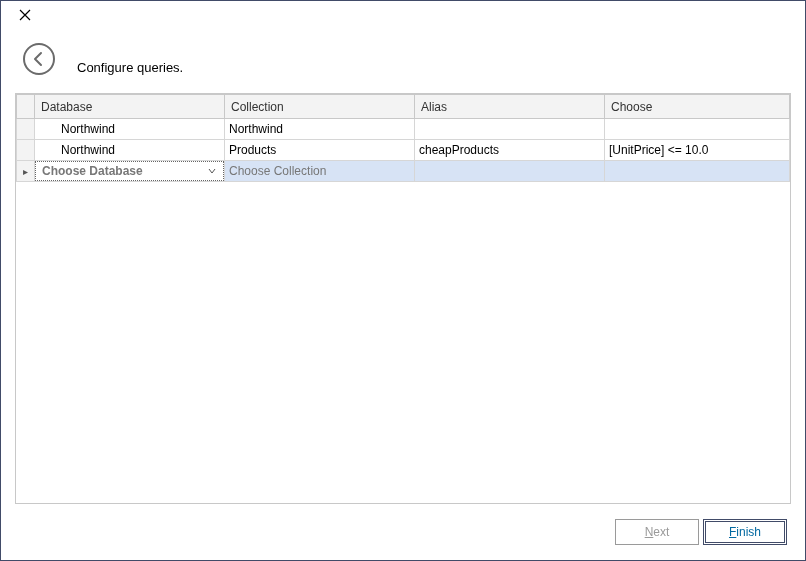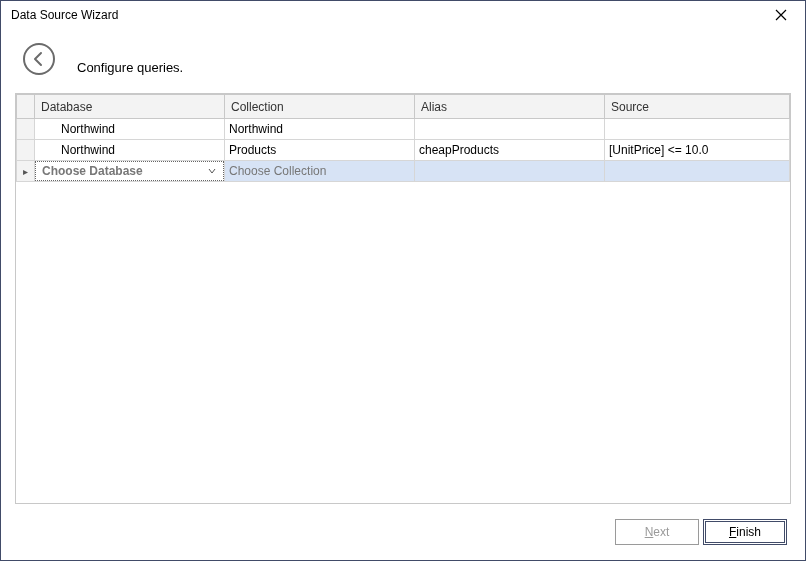--- a/index.html
+++ b/index.html
@@ -148,31 +148,30 @@
     cursor:pointer;
   }
   .btn.disabled {
     color:#9a9a9a;
     cursor: default;
   }
   .btn.primary {
     border: 1px solid #414b68;
     outline: 1px solid #414b68;
     outline-offset: -3px;
-    color:#000000;
+    color:#0369a1;
   }
   .u { text-decoration: underline; }
 </style>
 </head>
 <body>
 
 <div class="window">
 
   <div class="titlebar">
-    <span class="title">Data Source Wizard</span>
     <div class="close">
       <svg width="12" height="12" viewBox="0 0 12 12">
           <path d="M1 1 L11 11 M11 1 L1 11" stroke="#000" stroke-width="1.2" fill="none"></path>
         </svg>
     </div>
   </div>
 
   <div class="header">
     <div class="back-btn">
       <svg width="16" height="16" viewBox="0 0 16 16">
@@ -190,21 +189,21 @@
         <col class="c-coll">
         <col class="c-alias">
         <col>
       </colgroup>
       <thead>
         <tr>
           <th class="indicator"></th>
           <th>Database</th>
           <th>Collection</th>
           <th>Alias</th>
-          <th>Source</th>
+          <th>Choose</th>
         </tr>
       </thead>
       <tbody>
         <tr>
           <td class="indicator"></td>
           <td class="indent">Northwind</td>
           <td>Northwind</td>
           <td></td>
           <td></td>
         </tr>

